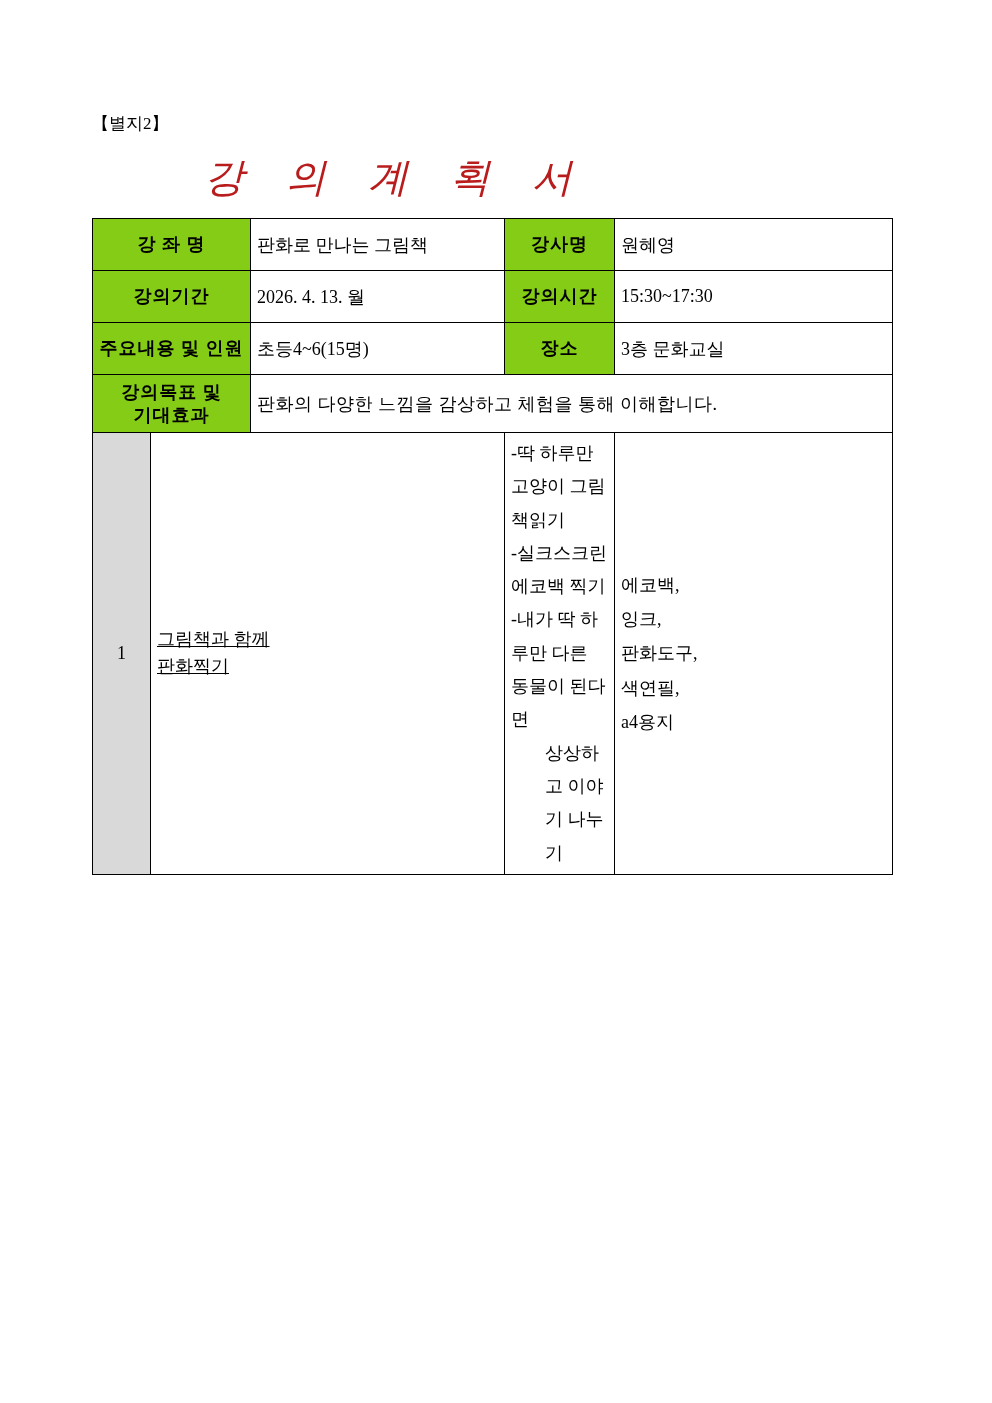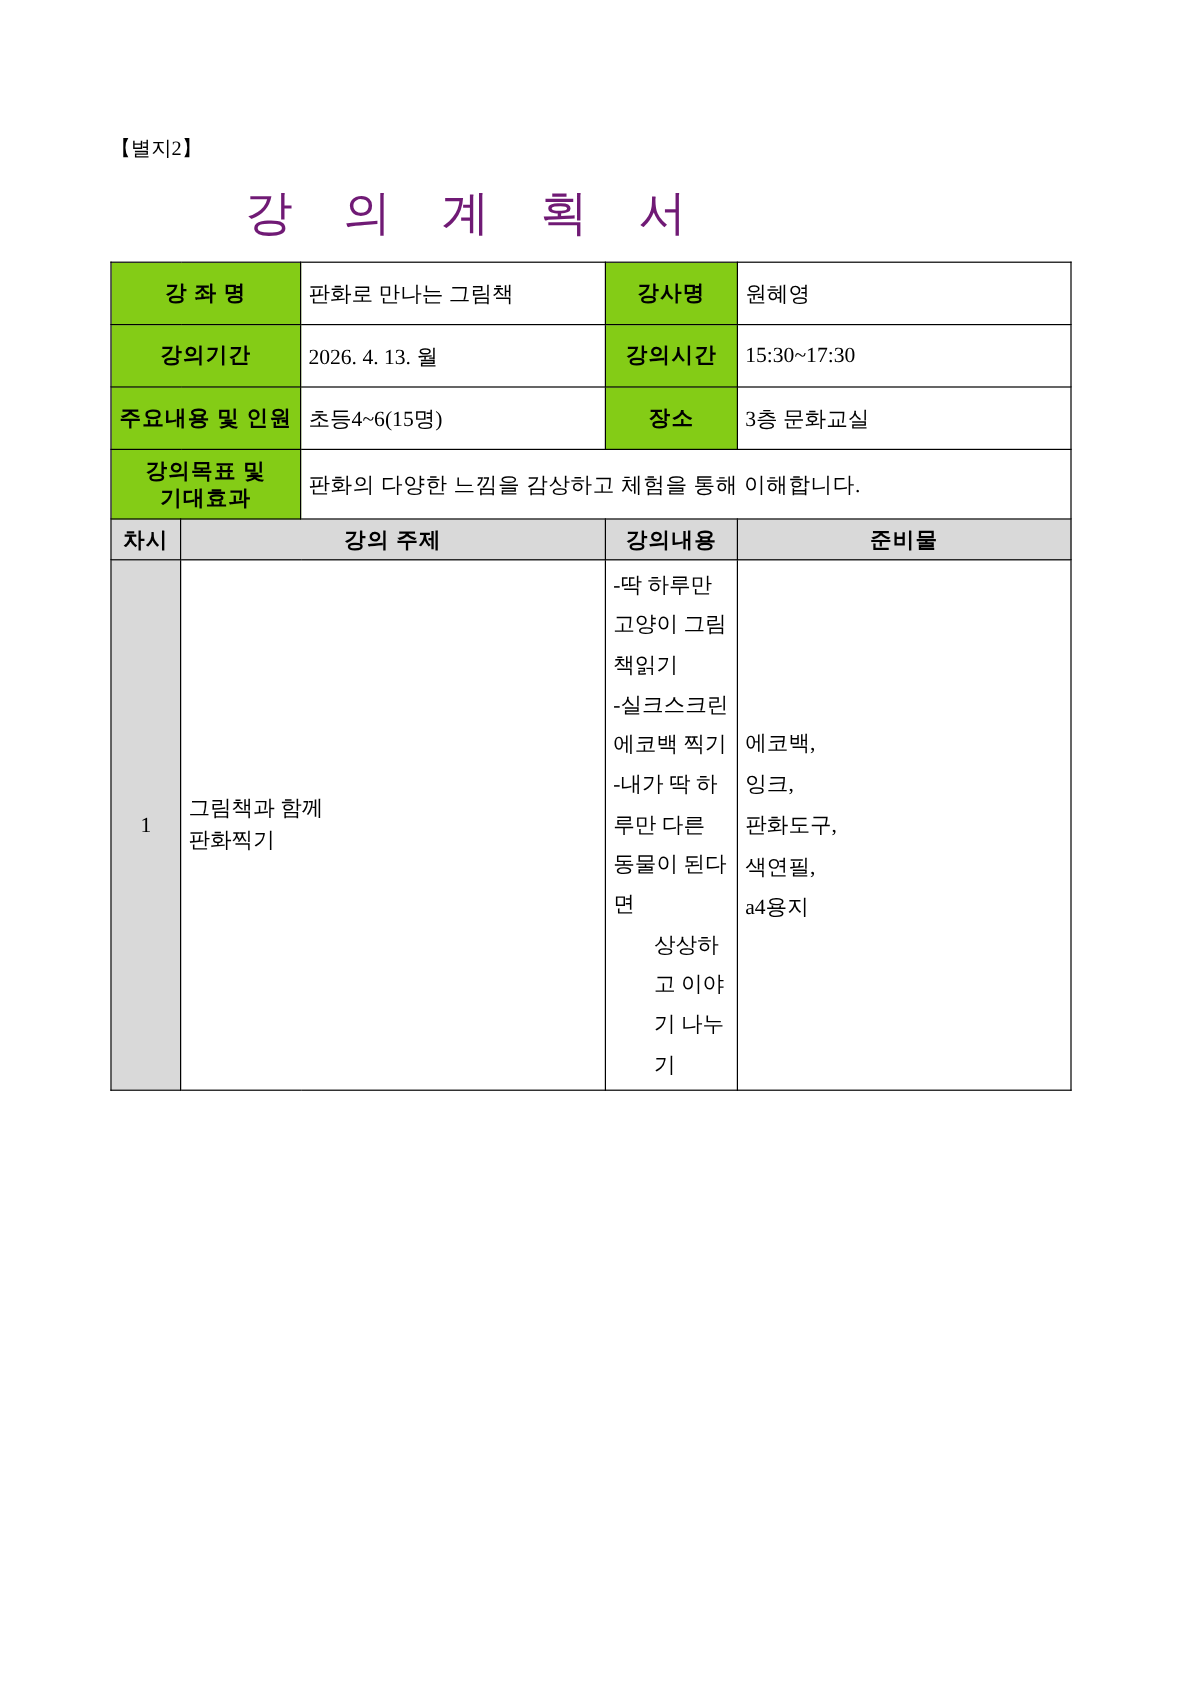--- a/index.html
+++ b/index.html
@@ -32,21 +32,22 @@
   }
   .doc-title {
     position: absolute;
     left: 0;
     right: 0;
     top: 150px;
     text-align: center;
     font-size: 40px;
     letter-spacing: 16px;
     font-family: "Liberation Serif", serif;
-    color: #701a75;
+    color: #b91c1c;
+    font-style: italic;
   }
   table.plan {
     position: absolute;
     left: 92px;
     top: 218px;
     width: 800px;
     border-collapse: collapse;
     table-layout: fixed;
   }
   table.plan td {
@@ -99,20 +100,21 @@
     text-align: center;
     font-size: 19px;
     vertical-align: middle;
   }
   .topic-cell {
     text-align: left;
     padding-left: 22px;
     font-size: 18px;
     line-height: 1.5;
     vertical-align: middle;
+    text-decoration: underline;
   }
   .content-cell {
     text-align: left;
     padding-left: 14px;
     font-size: 18px;
     line-height: 1.85;
     vertical-align: middle;
     margin-left: 44px;
   }
   .content-cell .ind {
@@ -169,26 +171,20 @@
     <tr class="tall-row">
       <td class="lbl" colspan="2">
         <span>강의목표 및</span><br>
         <span>기대효과</span>
       </td>
       <td class="val-l" colspan="3">판화의 다양한 느낌을 감상하고 체험을 통해 이해합니다.</td>
     </tr>
 
 
 
-    <tr>
-      <td class="colhead">차시</td>
-      <td class="colhead" colspan="2">강의 주제</td>
-      <td class="colhead">강의내용</td>
-      <td class="colhead">준비물</td>
-    </tr>
 
     <tr style="height:280px">
       <td class="session-no">1</td>
       <td class="topic-cell" colspan="2">
         <span>그림책과 함께</span><br>
         <span>판화찍기</span>
       </td>
       <td class="content-cell">
         <span>-딱 하루만 고양이 그림책읽기</span><br>
         <span>-실크스크린 에코백 찍기</span><br>

